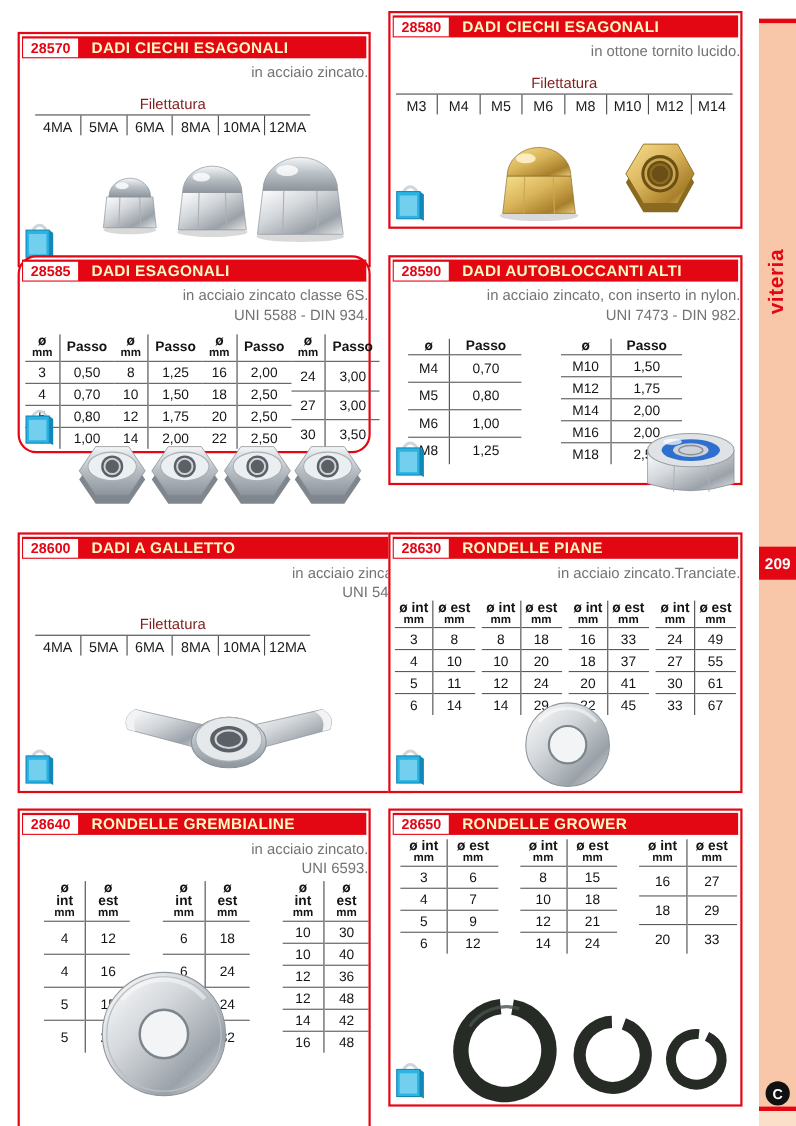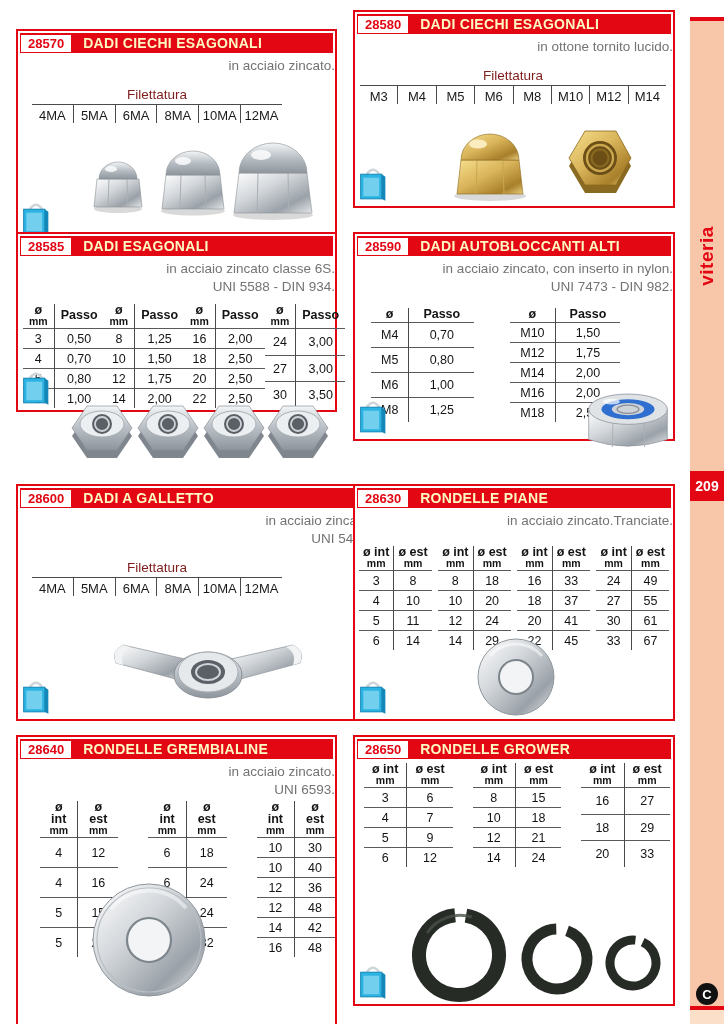--- a/index.html
+++ b/index.html
@@ -44,21 +44,21 @@
 
   .photo{position:absolute;}
   .pkg{position:absolute;left:3px;bottom:3px;}
 
   
   .sidebar{position:absolute;left:690px;top:17px;width:34px;height:993px;
            box-sizing:border-box;background:#f8c6a8;
            border-top:4px solid #e30613;border-bottom:4px solid #e30613;}
   .vlabel{position:absolute;left:17px;top:235px;transform:translate(-50%,-50%) rotate(-90deg);
           color:#e30613;font-weight:bold;font-size:19px;letter-spacing:.5px;}
-  .badge209{position:absolute;left:0;right:0;top:450px;height:30px;background:#e30613;
+  .badge209{position:absolute;left:0;right:0;top:476px;height:30px;background:#e30613;
             color:#fff;font-weight:bold;font-size:14px;display:flex;align-items:center;justify-content:center;}
   .logo{position:absolute;left:6px;top:962px;width:22px;height:22px;border-radius:50%;
         background:#111;color:#fff;font-weight:bold;font-size:13px;
         display:flex;align-items:center;justify-content:center;}
   .sidebar-tail{position:absolute;left:690px;top:1010px;width:34px;height:14px;background:#fbdfc9;}
 </style>
 </head>
 <body>
 
 <svg width="0" height="0" style="position:absolute" aria-hidden="true">
@@ -169,21 +169,21 @@
       </g>
     </svg>
     <svg class="pkg" width="30" height="40" viewBox="0 0 34 42">
       <path d="M10,11 Q17,1 24,11" stroke="#cfd6da" stroke-width="3" fill="none"></path>
       <rect x="3" y="11" width="24" height="28" fill="#2ab3e3" stroke="#0e7fae"></rect>
       <polygon points="27,11 31,14 31,41 27,39" fill="#1287b8"></polygon>
       <rect x="6" y="15" width="18" height="21" fill="#7fd4ef" opacity=".85"></rect>
     </svg>
   </div>
 
-  <div class="box" style="left:16px;top:232px;width:321px;height:180px;">
+  <div class="box" style="left:16px;top:232px;width:321px;height:180px;border-radius:17px;">
     <div class="hdr">
       <span class="code">28585</span>
       <span class="title">DADI ESAGONALI</span>
     </div>
     <div class="desc">
       <div>in acciaio zincato classe 6S.</div>
       <div>UNI 5588 - DIN 934.</div>
     </div>
     <div class="groups g-28585">
       <table class="spec">

